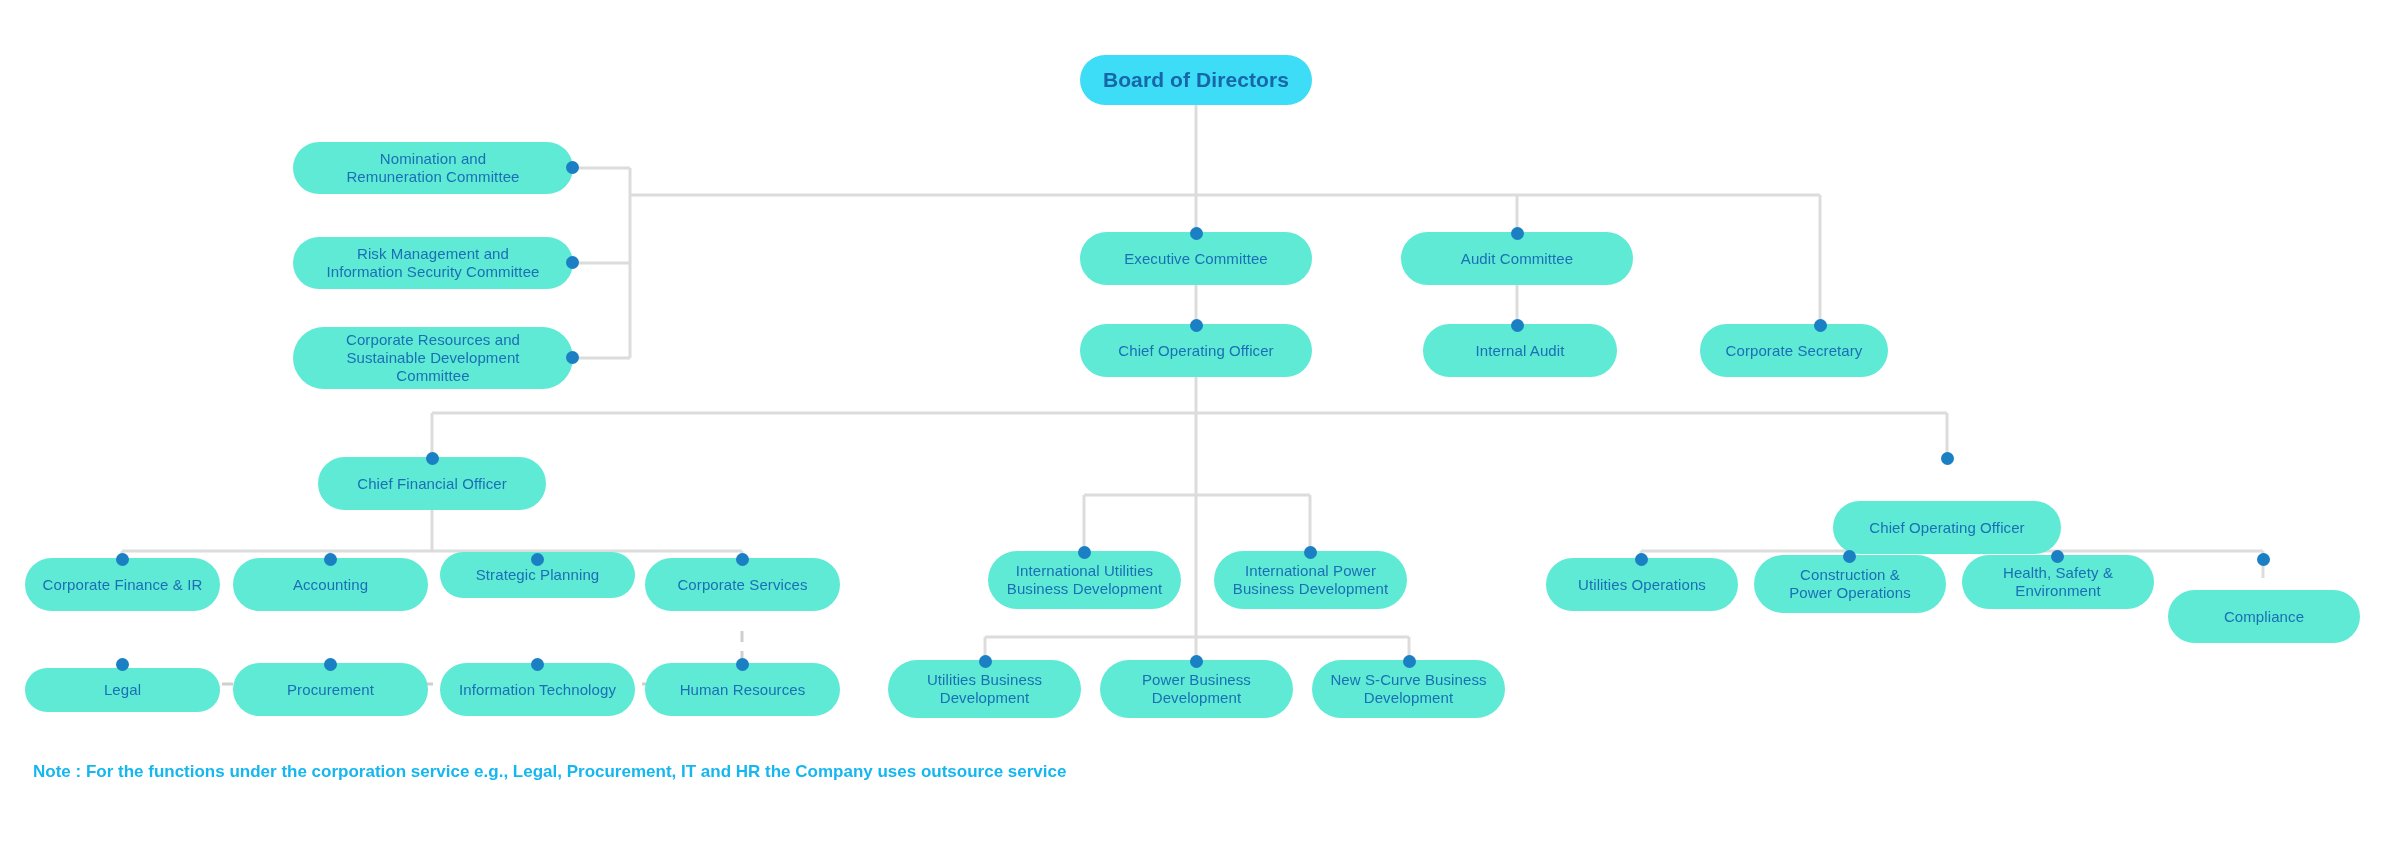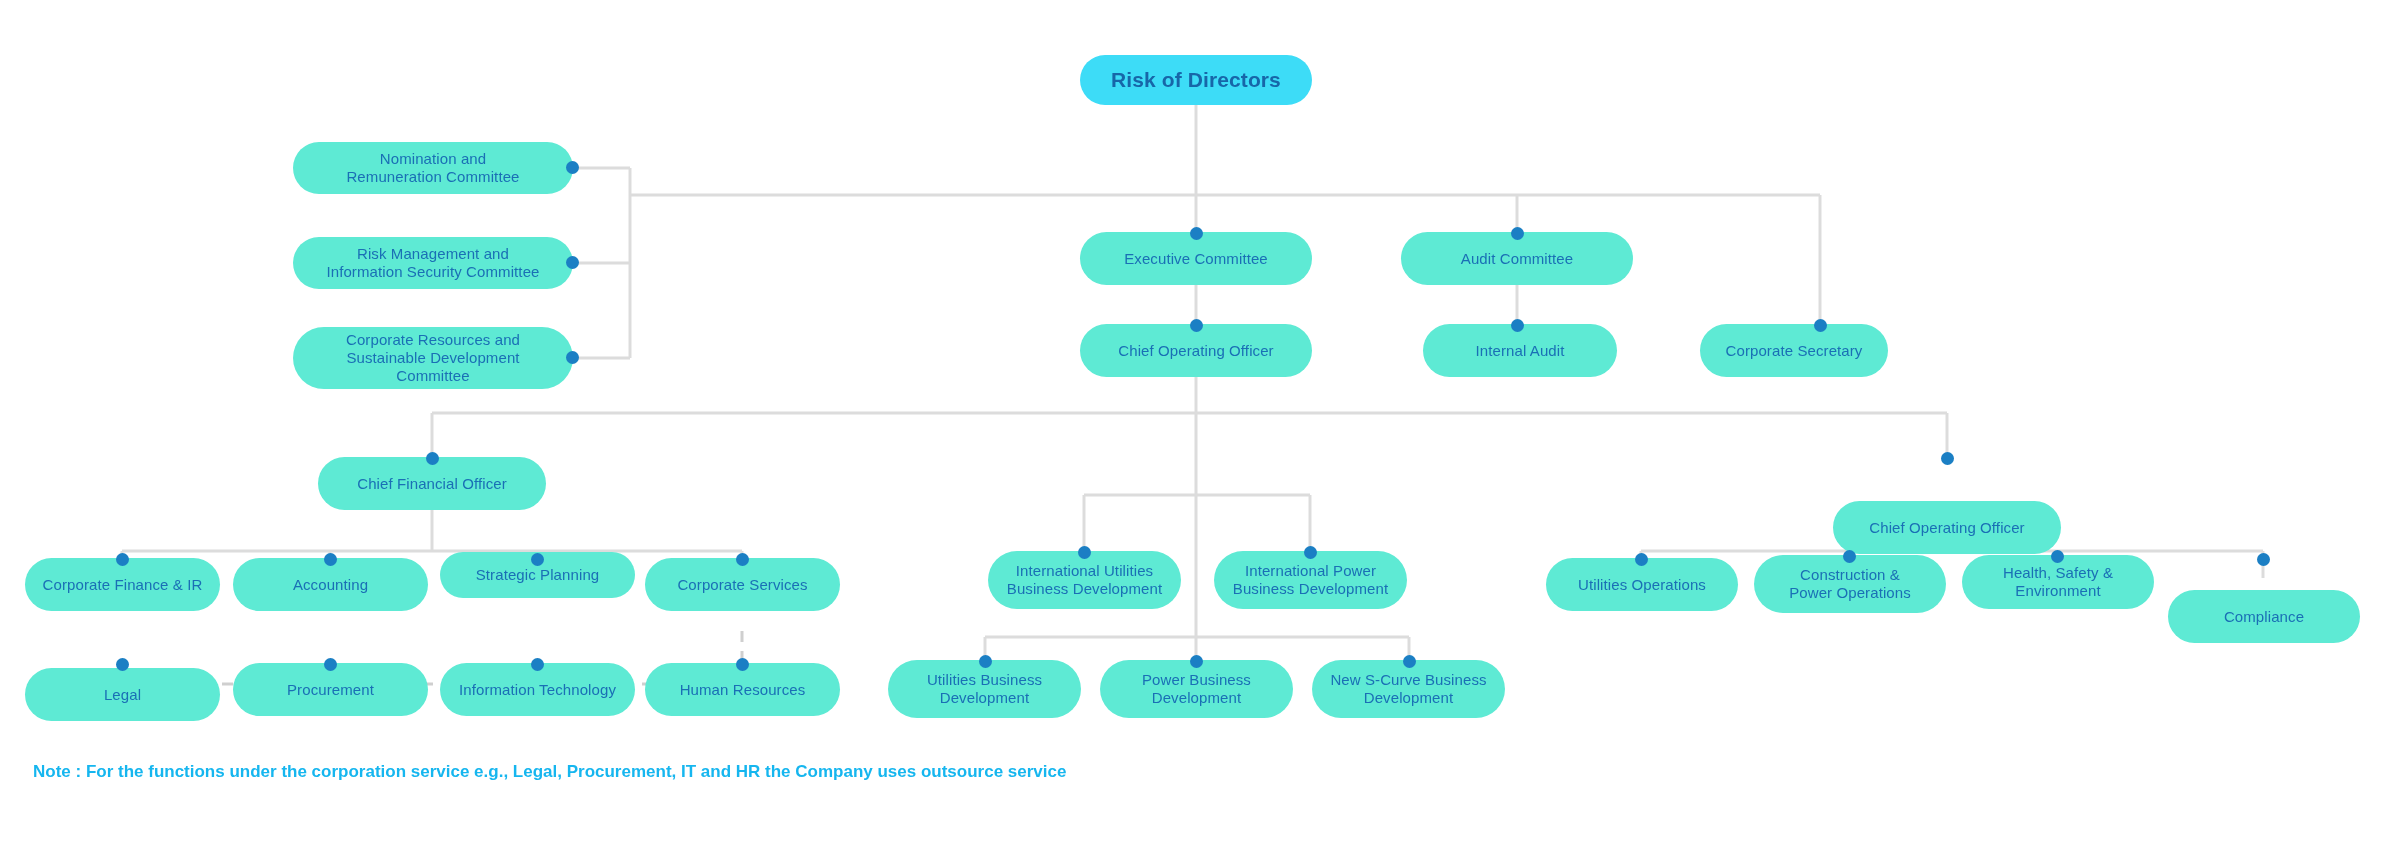--- a/index.html
+++ b/index.html
@@ -143,21 +143,21 @@
 
     <path class="lnk" d="M 1947 510 L 1947 551"></path>
     <path class="lnk" d="M 1641 551 L 2263 551"></path>
     <path class="lnk" d="M 1641 551 L 1641 578"></path>
     <path class="lnk" d="M 1849 551 L 1849 578"></path>
     <path class="lnk" d="M 2057 551 L 2057 578"></path>
     <path class="lnk" d="M 2263 551 L 2263 578"></path>
   </svg>
 
   <div class="node root" style="left:1080px; top:55px; width:232px; height:50px;">
-    <span class="label">Risk of Directors</span>
+    <span class="label">Board of Directors</span>
   </div>
 
   <div class="node" style="left:293px; top:142px; width:280px; height:52px;">
     <span class="label">
       <span>Nomination and</span><br>
       <span>Remuneration Committee</span>
     </span>
   </div>
 
   <div class="node" style="left:293px; top:237px; width:280px; height:52px;">
@@ -212,21 +212,21 @@
   </div>
 
   <div class="node" style="left:440px; top:552px; width:195px; height:46px;">
     <span class="label">Strategic Planning</span>
   </div>
 
   <div class="node" style="left:645px; top:558px; width:195px; height:53px;">
     <span class="label">Corporate Services</span>
   </div>
 
-  <div class="node" style="left:25px; top:668px; width:195px; height:53px;">
+  <div class="node" style="left:25px; top:668px; width:195px; height:44px;">
     <span class="label">Legal</span>
   </div>
 
   <div class="node" style="left:233px; top:663px; width:195px; height:53px;">
     <span class="label">Procurement</span>
   </div>
 
   <div class="node" style="left:440px; top:663px; width:195px; height:53px;">
     <span class="label">Information Technology</span>
   </div>

